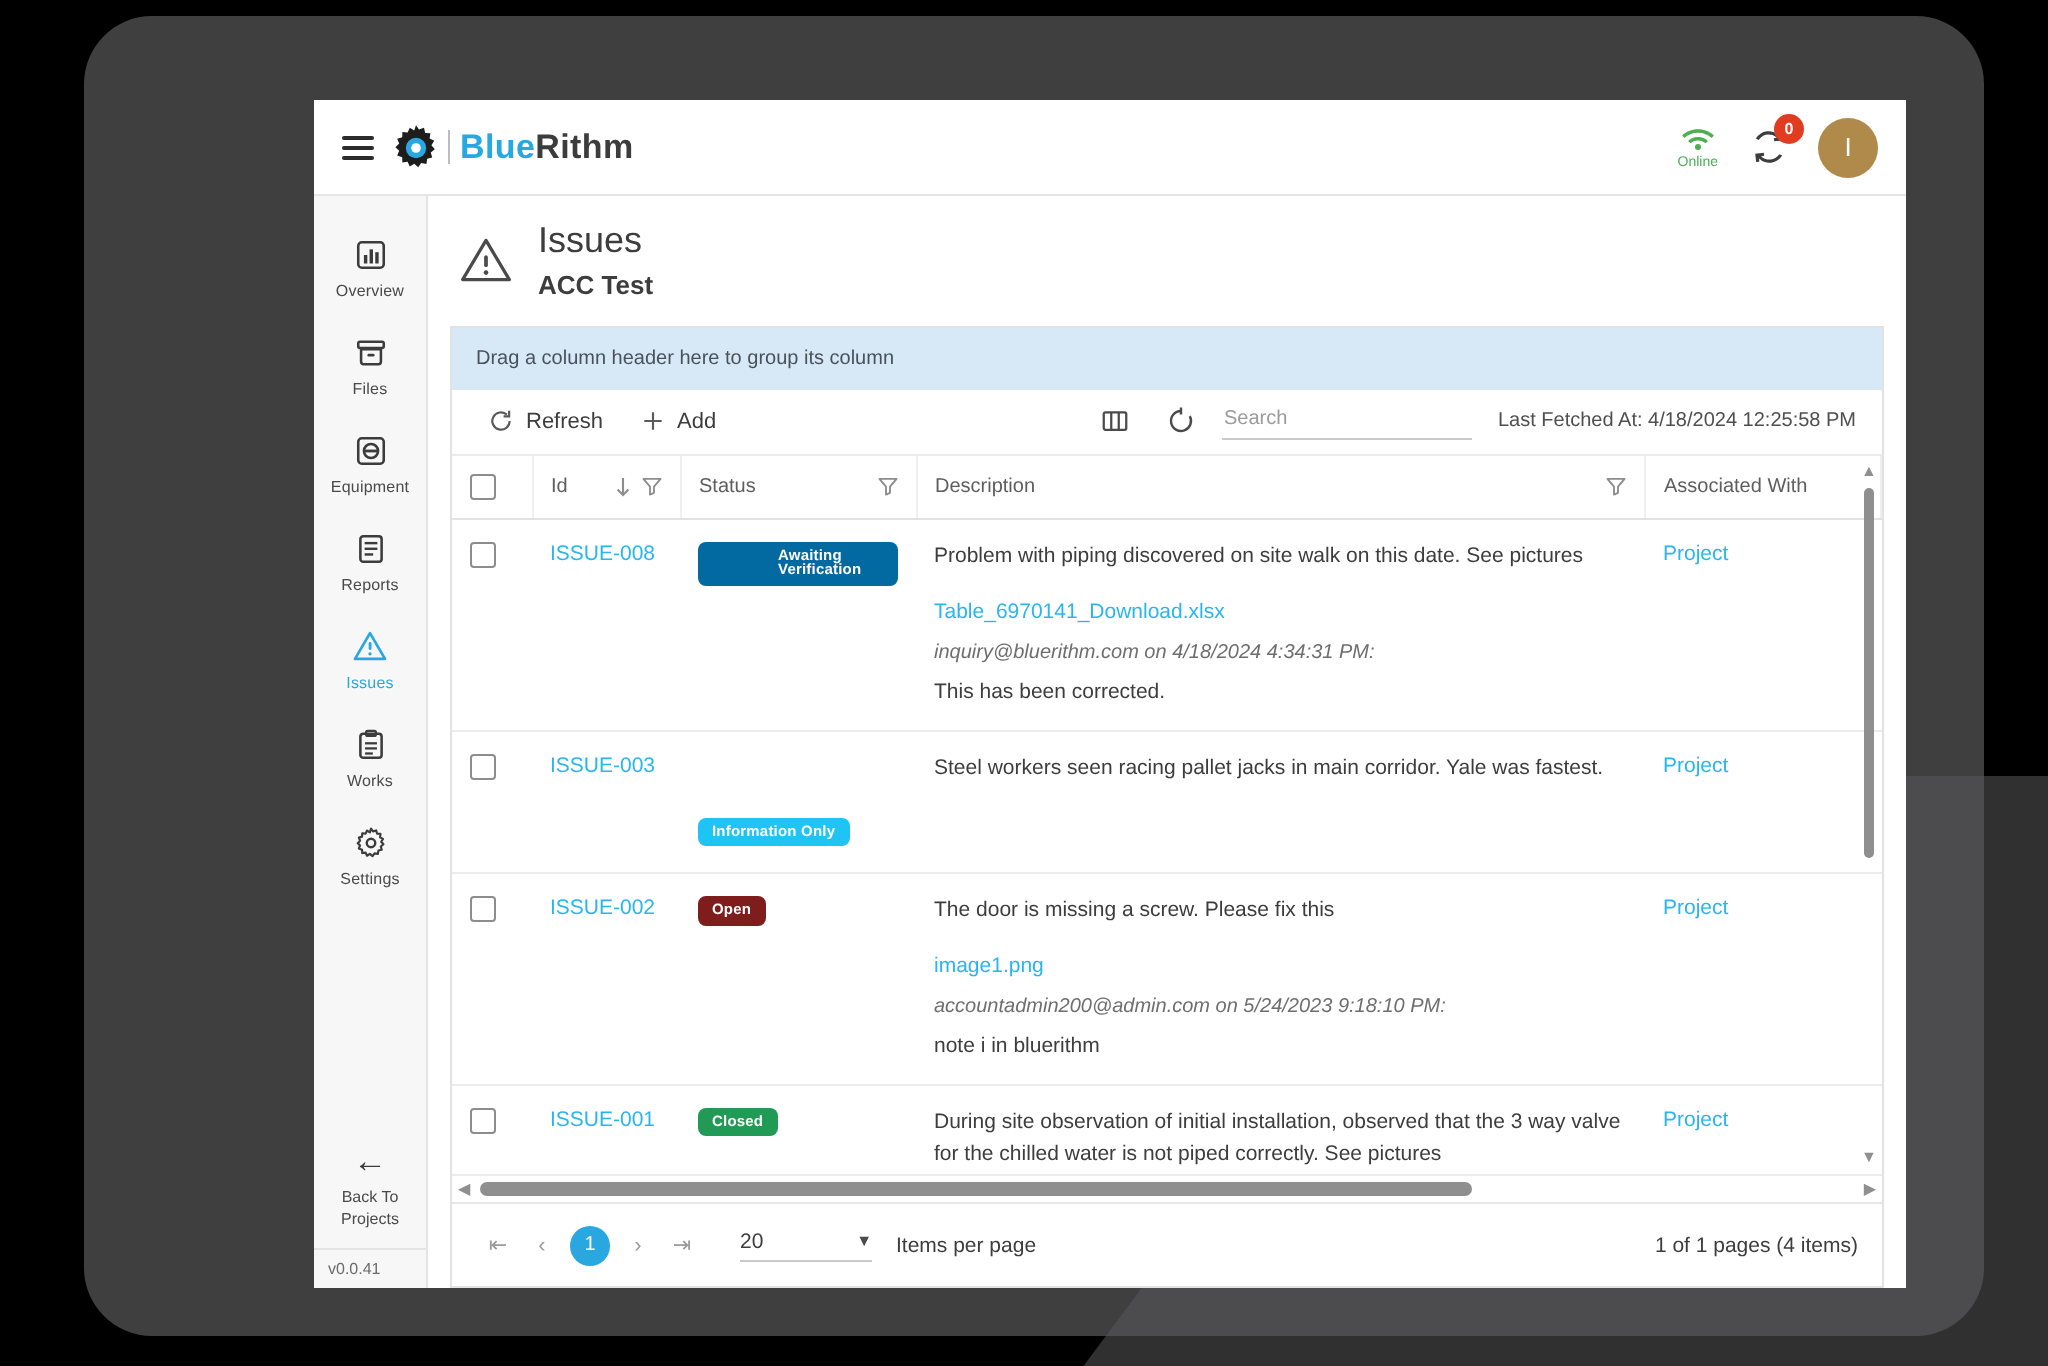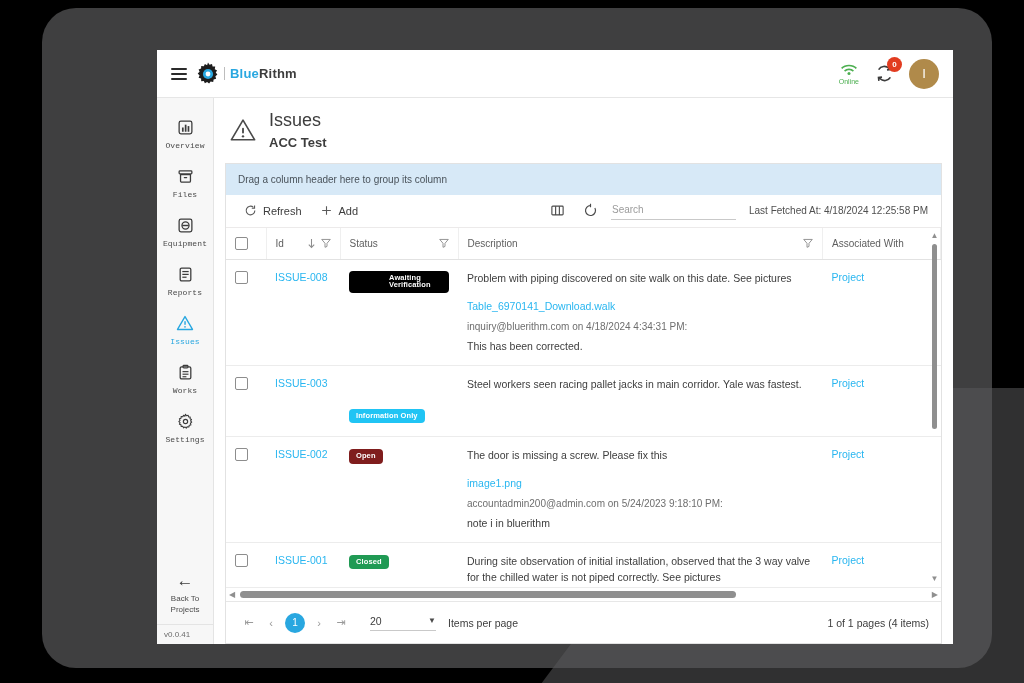--- a/index.html
+++ b/index.html
@@ -29,21 +29,21 @@
   
   #topbar {
     position:relative; height:48px; background:#fff;
     border-bottom:1px solid #e6e6e6;
     display:flex; align-items:center; padding:0 14px;
   }
   #hamburger { width:16px; height:12px; display:flex; flex-direction:column; justify-content:space-between; margin-right:9px; cursor:pointer; }
   #hamburger i { display:block; height:2px; background:#2b2b2b; border-radius:1px; }
   .logo-wrap { display:flex; align-items:center; gap:0px; }
   .gear { width:24px; height:24px; }
-  .brand { font-size:13px; font-weight:700; letter-spacing:.2px; margin-left:4px;
+  .brand { font-size:17px; font-weight:700; letter-spacing:.2px; margin-left:4px;
            border-left:1px solid #bdbdbd; padding-left:5px; line-height:1; }
   .brand .b1 { color:#29a7e0; }
   .brand .b2 { color:#3c3c3c; }
   .topbar-right { margin-left:auto; display:flex; align-items:center; gap:14px; }
   .wifi-box { display:flex; flex-direction:column; align-items:center; line-height:1; }
   .wifi-label { font-size:7px; color:#4caf50; margin-top:2px; }
   .sync-wrap { position:relative; width:22px; height:22px; display:flex; align-items:center; justify-content:center; }
   .sync-badge {
     position:absolute; top:-6px; right:-7px; min-width:15px; height:15px;
     background:#e23c20; color:#fff; border-radius:50%;
@@ -62,21 +62,21 @@
   #sidebar {
     width:57px; background:#f7f7f7; border-right:1px solid #e4e4e4;
     display:flex; flex-direction:column; align-items:center;
     padding-top:10px; position:relative;
   }
   .nav-item {
     width:100%; display:flex; flex-direction:column; align-items:center;
     padding:9px 0 7px; cursor:pointer; text-decoration:none;
   }
   .nav-icon { height:20px; display:flex; align-items:center; justify-content:center; color:#3c3c3c; }
-  .nav-label { font-size:8px; color:#4a4a4a; margin-top:4px; letter-spacing:.1px;font-family:Liberation Mono, monospace; }
+  .nav-label { font-size:8px; color:#4a4a4a; margin-top:4px; letter-spacing:.1px; }
   .nav-item.active .nav-icon { color:#29a7e0; }
   .nav-item.active .nav-label { color:#29a7e0; }
   #sidebar-footer { margin-top:auto; width:100%; }
   #back-projects { display:flex; flex-direction:column; align-items:center; padding:6px 0 8px; cursor:pointer; }
   #back-arrow { font-size:17px; color:#3c3c3c; line-height:1; }
   #back-label { font-size:8px; color:#4a4a4a; text-align:center; margin-top:5px; line-height:1.35; }
   #version { font-size:8px; color:#6b6b6b; border-top:1px solid #e4e4e4;
              padding:5px 0 5px 7px; }
 
   
@@ -122,21 +122,21 @@
     width:13px; height:13px; border:1.5px solid #8d8d8d; border-radius:2px;
     background:#fff; display:block; cursor:pointer;
   }
   .link { color:#29b6f0; cursor:pointer; }
   .badge {
     display:inline-block; color:#fff; font-size:7.5px; font-weight:700;
     padding:3px 7px 4px; border-radius:4px; line-height:1; letter-spacing:.1px;
   }
   .desc-main { line-height:1.5; }
   .desc-file { color:#29b6f0; margin-top:13px; cursor:pointer; }
-  .desc-author { color:#6e6e6e; margin-top:9px; font-size:10px; }
+  .desc-author { font-style:italic; color:#6e6e6e; margin-top:9px; font-size:10px; }
   .desc-note { margin-top:8px; }
 
   
   #vscroll { position:absolute; right:2px; top:4px; bottom:4px; width:9px; }
   #vscroll .arrow { color:#8f8f8f; font-size:8px; text-align:center; line-height:8px; }
   #vthumb { position:absolute; left:2px; top:12px; height:185px; width:5px; background:#8f8f8f; border-radius:3px; }
   #hscroll-row { height:14px; border-top:1px solid #ececec; display:flex; align-items:center; padding:0 3px; background:#fff; position:relative; }
   #hscroll-row .arrow { color:#8f8f8f; font-size:8px; line-height:8px; }
   #htrack { flex:1; height:7px; margin:0 4px; position:relative; }
   #hthumb { position:absolute; left:1px; top:0; width:72%; height:7px; background:#8f8f8f; border-radius:4px; }
@@ -408,24 +408,24 @@
                     </div>
                   </th>
                 </tr>
               </thead>
               <tbody id="table-body">
                   <tr>
                     <td>
                       <span class="chk"></span>
                     </td>
                     <td><span class="link">ISSUE-008</span></td>
-                    <td><span class="badge" style="background: #000000; padding-left: 40px;">Awaiting Verification</span></td>
+                    <td><span class="badge" style="background: #0369a1; padding-left: 40px;">Awaiting Verification</span></td>
                     <td>
                       <div class="desc-main">Problem with piping discovered on site walk on this date. See pictures</div>
-                      <div class="desc-file">Table_6970141_Download.walk</div>
+                      <div class="desc-file">Table_6970141_Download.xlsx</div>
                       <div class="desc-author">inquiry@bluerithm.com on 4/18/2024 4:34:31 PM:</div>
                       <div class="desc-note">This has been corrected.</div>
                     </td>
                     <td><span class="link">Project</span></td>
                   </tr>
                   <tr>
                     <td>
                       <span class="chk"></span>
                     </td>
                     <td><span class="link">ISSUE-003</span></td>

